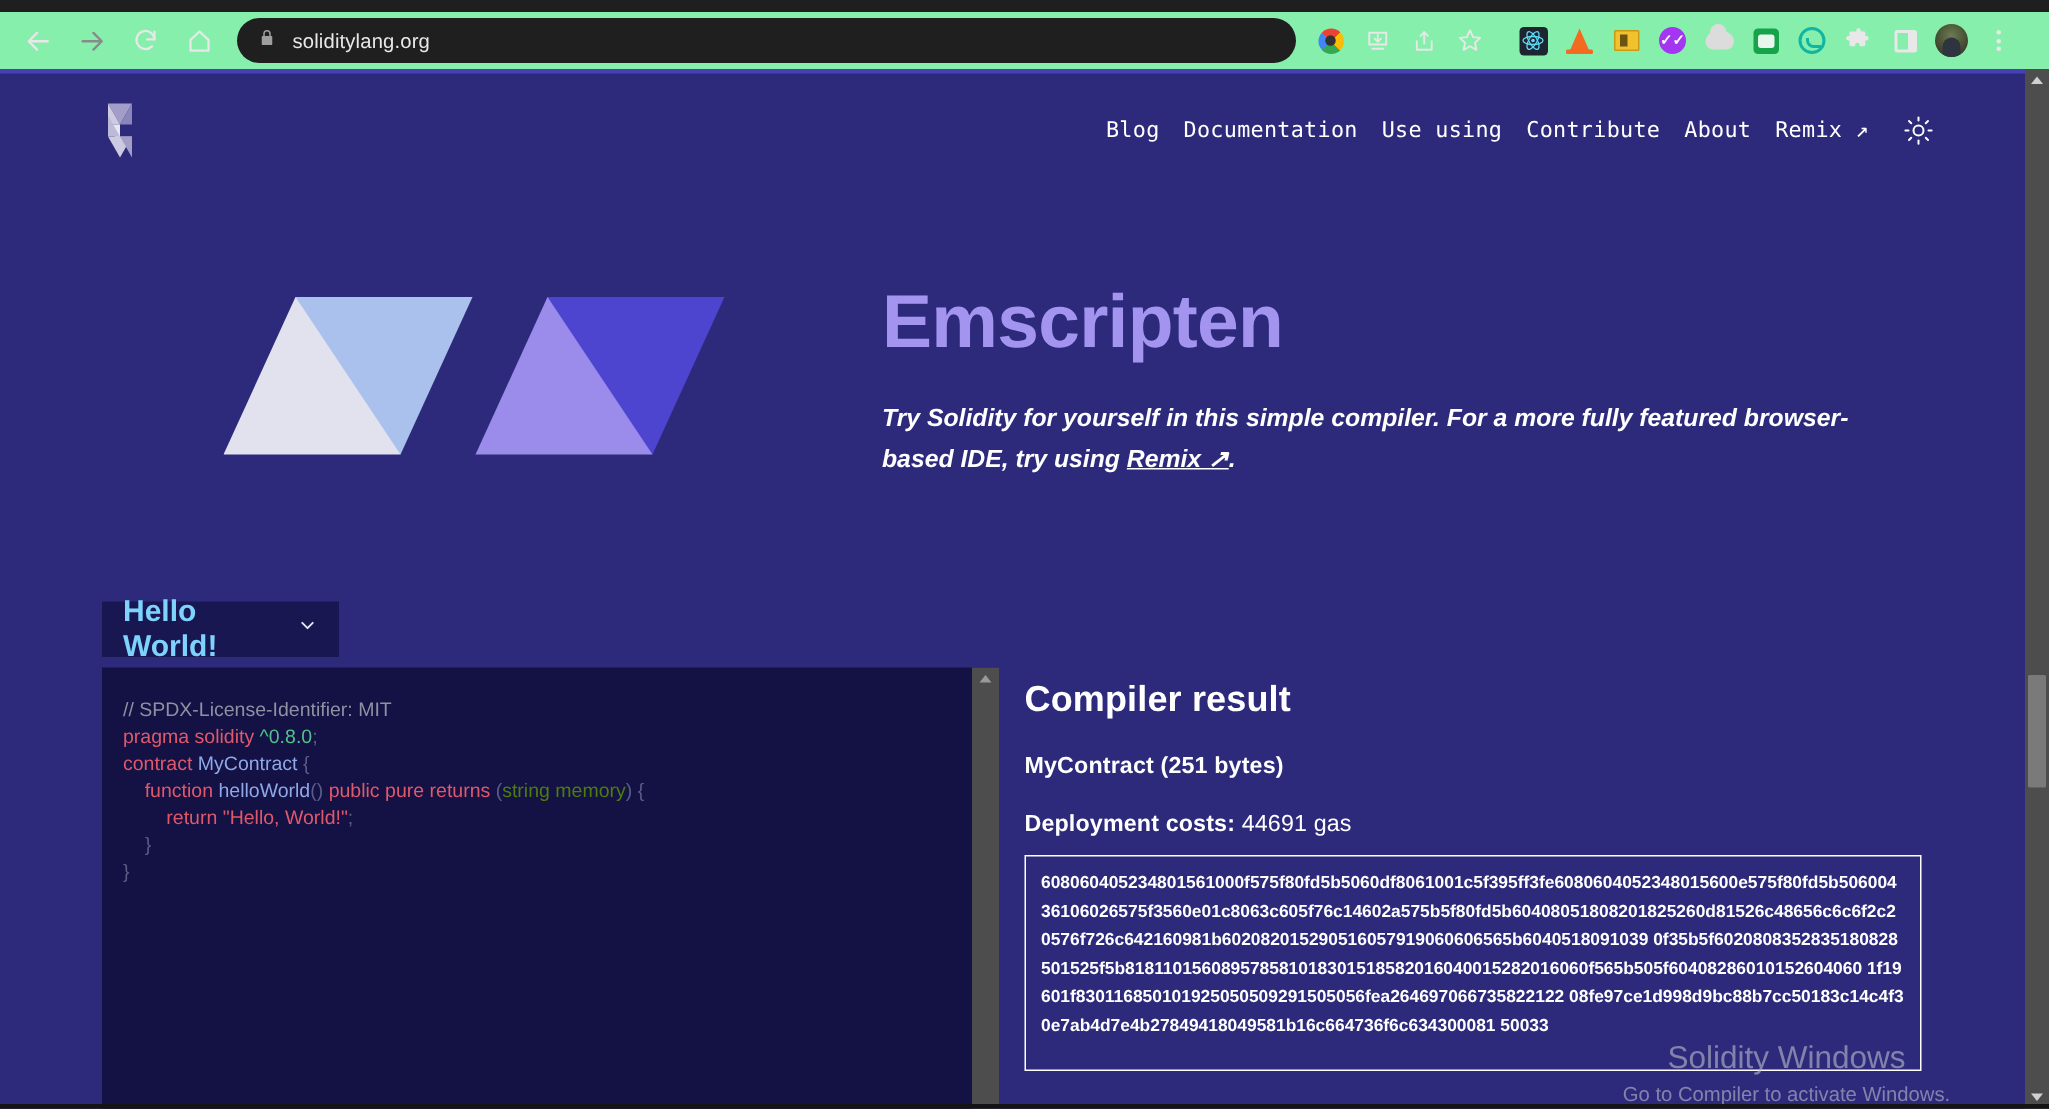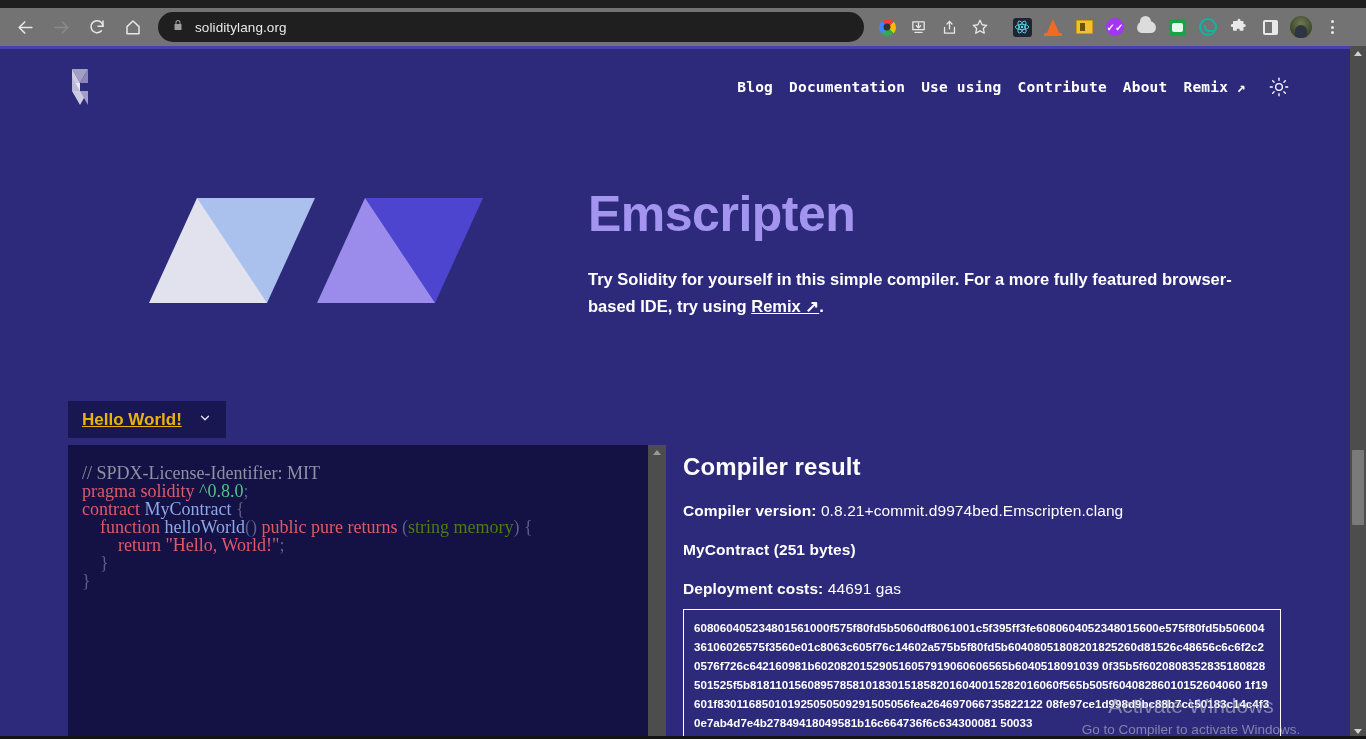--- a/index.html
+++ b/index.html
@@ -12,21 +12,21 @@
 
   
   .browser-top {
     position: absolute; left: 0; top: 0;
     width: 1366px; height: 8px;
     background: #1f1f1f;
   }
   .toolbar {
     position: absolute; left: 0; top: 8px;
     width: 1366px; height: 38px;
-    background: #737373;
+    background: #86efac;
     display: flex; align-items: center;
   }
   .nav-btns { display: flex; align-items: center; padding-left: 8px; gap: 2px; }
   .nav-btn {
     width: 34px; height: 34px;
     display: flex; align-items: center; justify-content: center;
     border-radius: 50%;
   }
   .nav-btn svg { display: block; }
 
@@ -182,21 +182,21 @@
     padding: 0 60px 0 60px;
   }
   .logo { width: 40px; height: 56px; position: relative; }
   .site-nav {
     margin-left: auto;
     display: flex; align-items: center; gap: 0;
     font-family: "DejaVu Sans Mono", "Liberation Mono", monospace;
   }
   .site-nav a {
     color: #ffffff; text-decoration: none;
-    font-size: 14.5px; font-weight: 700;
+    font-size: 14.5px; font-weight: 400;
     padding: 0 8px;
     letter-spacing: 0.2px;
     white-space: nowrap;
   }
   .theme-toggle {
     margin-left: 14px;
     width: 22px; height: 22px;
     display: flex; align-items: center; justify-content: center;
   }
 
@@ -219,47 +219,48 @@
     line-height: 1.2;
     margin-top: 38px;
   }
   .hero-sub {
     margin-top: 22px;
     color: #ffffff;
     font-size: 16.5px;
     font-weight: 700;
     line-height: 27px;
     max-width: 650px;
+    font-style: italic;
   }
   .hero-sub a { color: #ffffff; text-decoration: underline; }
 
   
   .example-select {
     position: absolute; left: 68px; top: 355px;
     width: 158px; height: 37px;
     background: #191752;
     display: flex; align-items: center;
     padding: 0 14px;
     justify-content: space-between;
   }
   .example-select .label {
-    color: #eab308; font-size: 17px; font-weight: 700; text-decoration: underline;
+    color: #7dd3fc; font-size: 20px; font-weight: 700;
   }
 
   
   .editor-wrap {
     position: absolute; left: 68px; top: 399px;
     width: 598px; height: 330px;
     background: #141144;
     overflow: hidden;
   }
   .editor-code {
     padding: 19px 0 0 14px;
-    font-family: Liberation Serif, serif;
-    font-size: 18px;
+    font-family: Liberation Sans, sans-serif;
+    font-size: 13px;
     line-height: 18px;
     white-space: pre;
     color: #c3c7d1;
   }
   .tok-comment { color: #8d92a3; }
   .tok-keyword { color: #e0596b; }
   .tok-type    { color: #4d7c0f; margin-top: 18px; }
   .tok-number  { color: #4fc48a; }
   .tok-name    { color: #8ea8e8; }
   .tok-string  { color: #e0596b; }
@@ -536,32 +537,29 @@
 
   <div class="editor-wrap">
     <div class="editor-code"><div><span class="tok-comment">// SPDX-License-Identifier: MIT</span></div><div><span class="tok-keyword">pragma</span><span class="tok-plain"> </span><span class="tok-keyword">solidity</span><span class="tok-plain"> </span><span class="tok-number">^0.8.0</span><span class="tok-punct">;</span></div><div><span class="tok-keyword">contract</span><span class="tok-plain"> </span><span class="tok-name">MyContract</span><span class="tok-plain"> </span><span class="tok-punct">{</span></div><div><span class="tok-plain">    </span><span class="tok-keyword">function</span><span class="tok-plain"> </span><span class="tok-name">helloWorld</span><span class="tok-punct">()</span><span class="tok-plain"> </span><span class="tok-keyword">public</span><span class="tok-plain"> </span><span class="tok-keyword">pure</span><span class="tok-plain"> </span><span class="tok-keyword">returns</span><span class="tok-plain"> </span><span class="tok-punct">(</span><span class="tok-type">string</span><span class="tok-plain"> </span><span class="tok-type">memory</span><span class="tok-punct">)</span><span class="tok-plain"> </span><span class="tok-punct">{</span></div><div><span class="tok-plain">        </span><span class="tok-keyword">return</span><span class="tok-plain"> </span><span class="tok-string">"Hello, World!"</span><span class="tok-punct">;</span></div><div><span class="tok-punct">    }</span></div><div><span class="tok-punct">}</span></div></div>
   </div>
   <div class="editor-scroll">
     <div class="arrow-up"></div>
   </div>
 
   <div class="result">
     <h2>Compiler result</h2>
-    <div class="row">
-      <span>Compiler version: </span><span class="val">0.8.21+commit.d9974bed.Emscripten.clang</span>
-    </div>
     <div class="row">MyContract (251 bytes)</div>
     <div class="row">
       <span>Deployment costs: </span><span class="val">44691 gas</span>
     </div>
     <div class="bytecode-box">608060405234801561000f575f80fd5b5060df8061001c5f395ff3fe6080604052348015600e575f80fd5b50600436106026575f3560e01c8063c605f76c14602a575b5f80fd5b60408051808201825260d81526c48656c6c6f2c20576f726c642160981b602082015290516057919060606565b6040518091039 0f35b5f6020808352835180828501525f5b818110156089578581018301518582016040015282016060f565b505f60408286010152604060 1f19601f830116850101925050509291505056fea264697066735822122 08fe97ce1d998d9bc88b7cc50183c14c4f30e7ab4d7e4b27849418049581b16c664736f6c634300081 50033</div>
   </div>
 
   <div class="watermark">
-    <div class="wm-title">Activate Windows</div>
+    <div class="wm-title">Solidity Windows</div>
     <div class="wm-sub">Go to Compiler to activate Windows.</div>
   </div>
 </div>
 
 <div class="page-scroll">
   <div class="sb-arrow sb-up"></div>
   <div class="sb-thumb"></div>
   <div class="sb-arrow sb-down"></div>
 </div>
 

